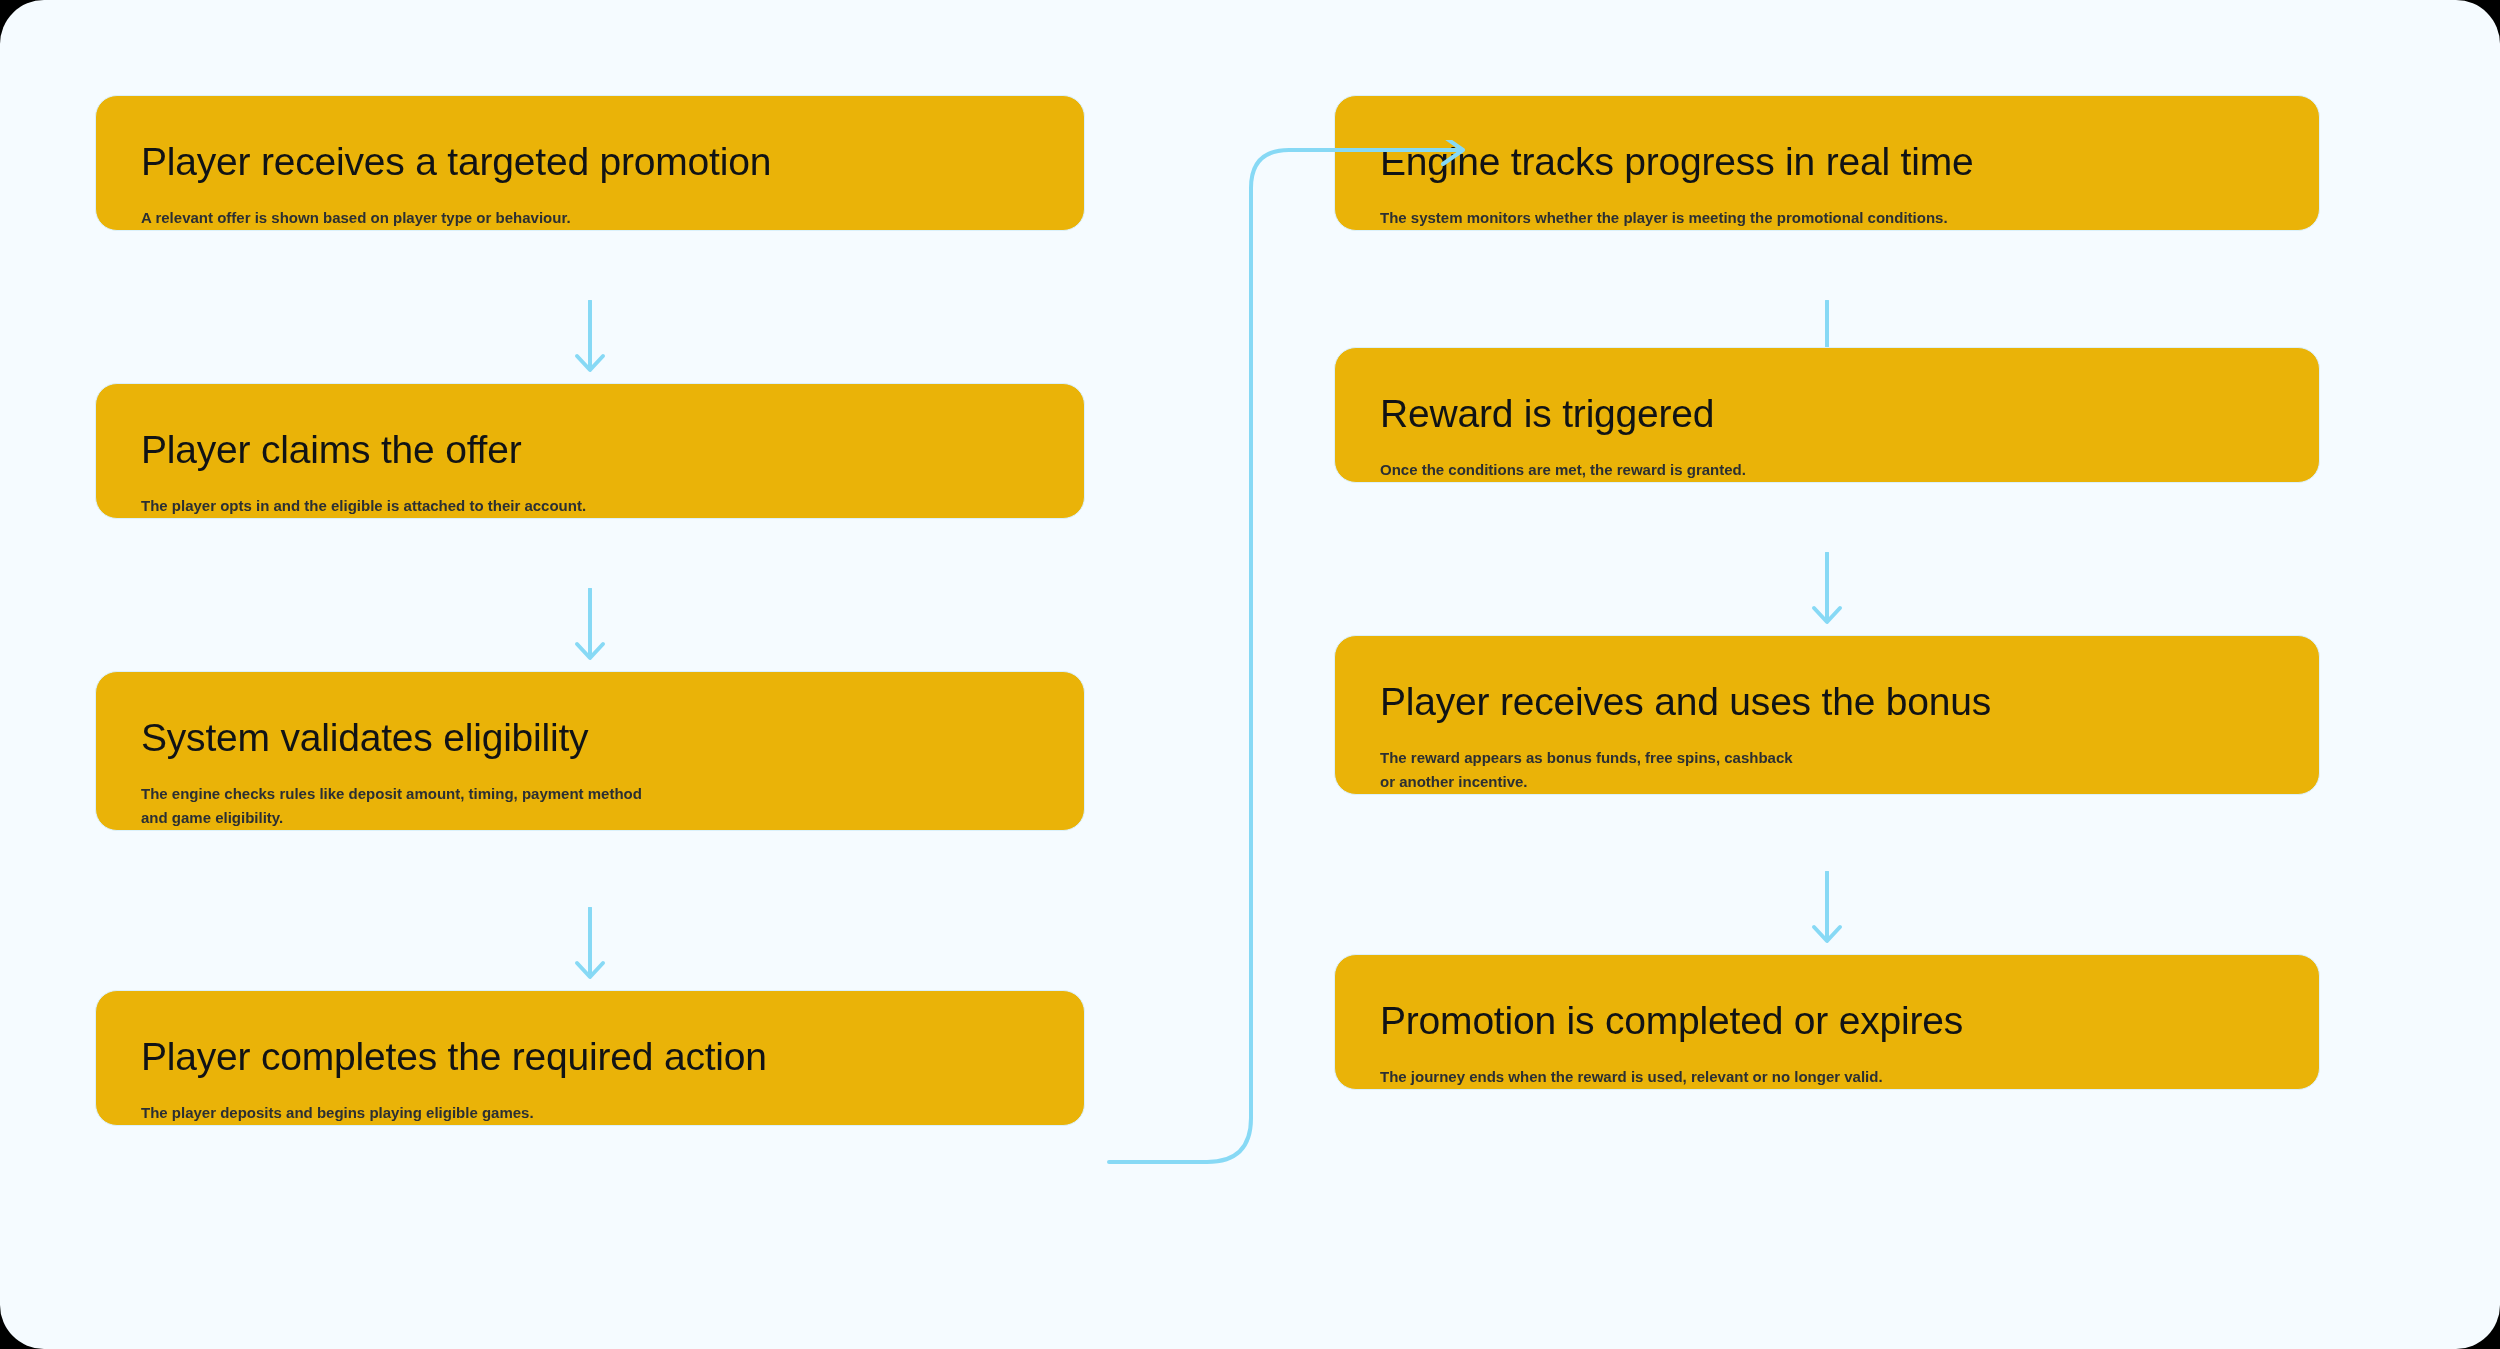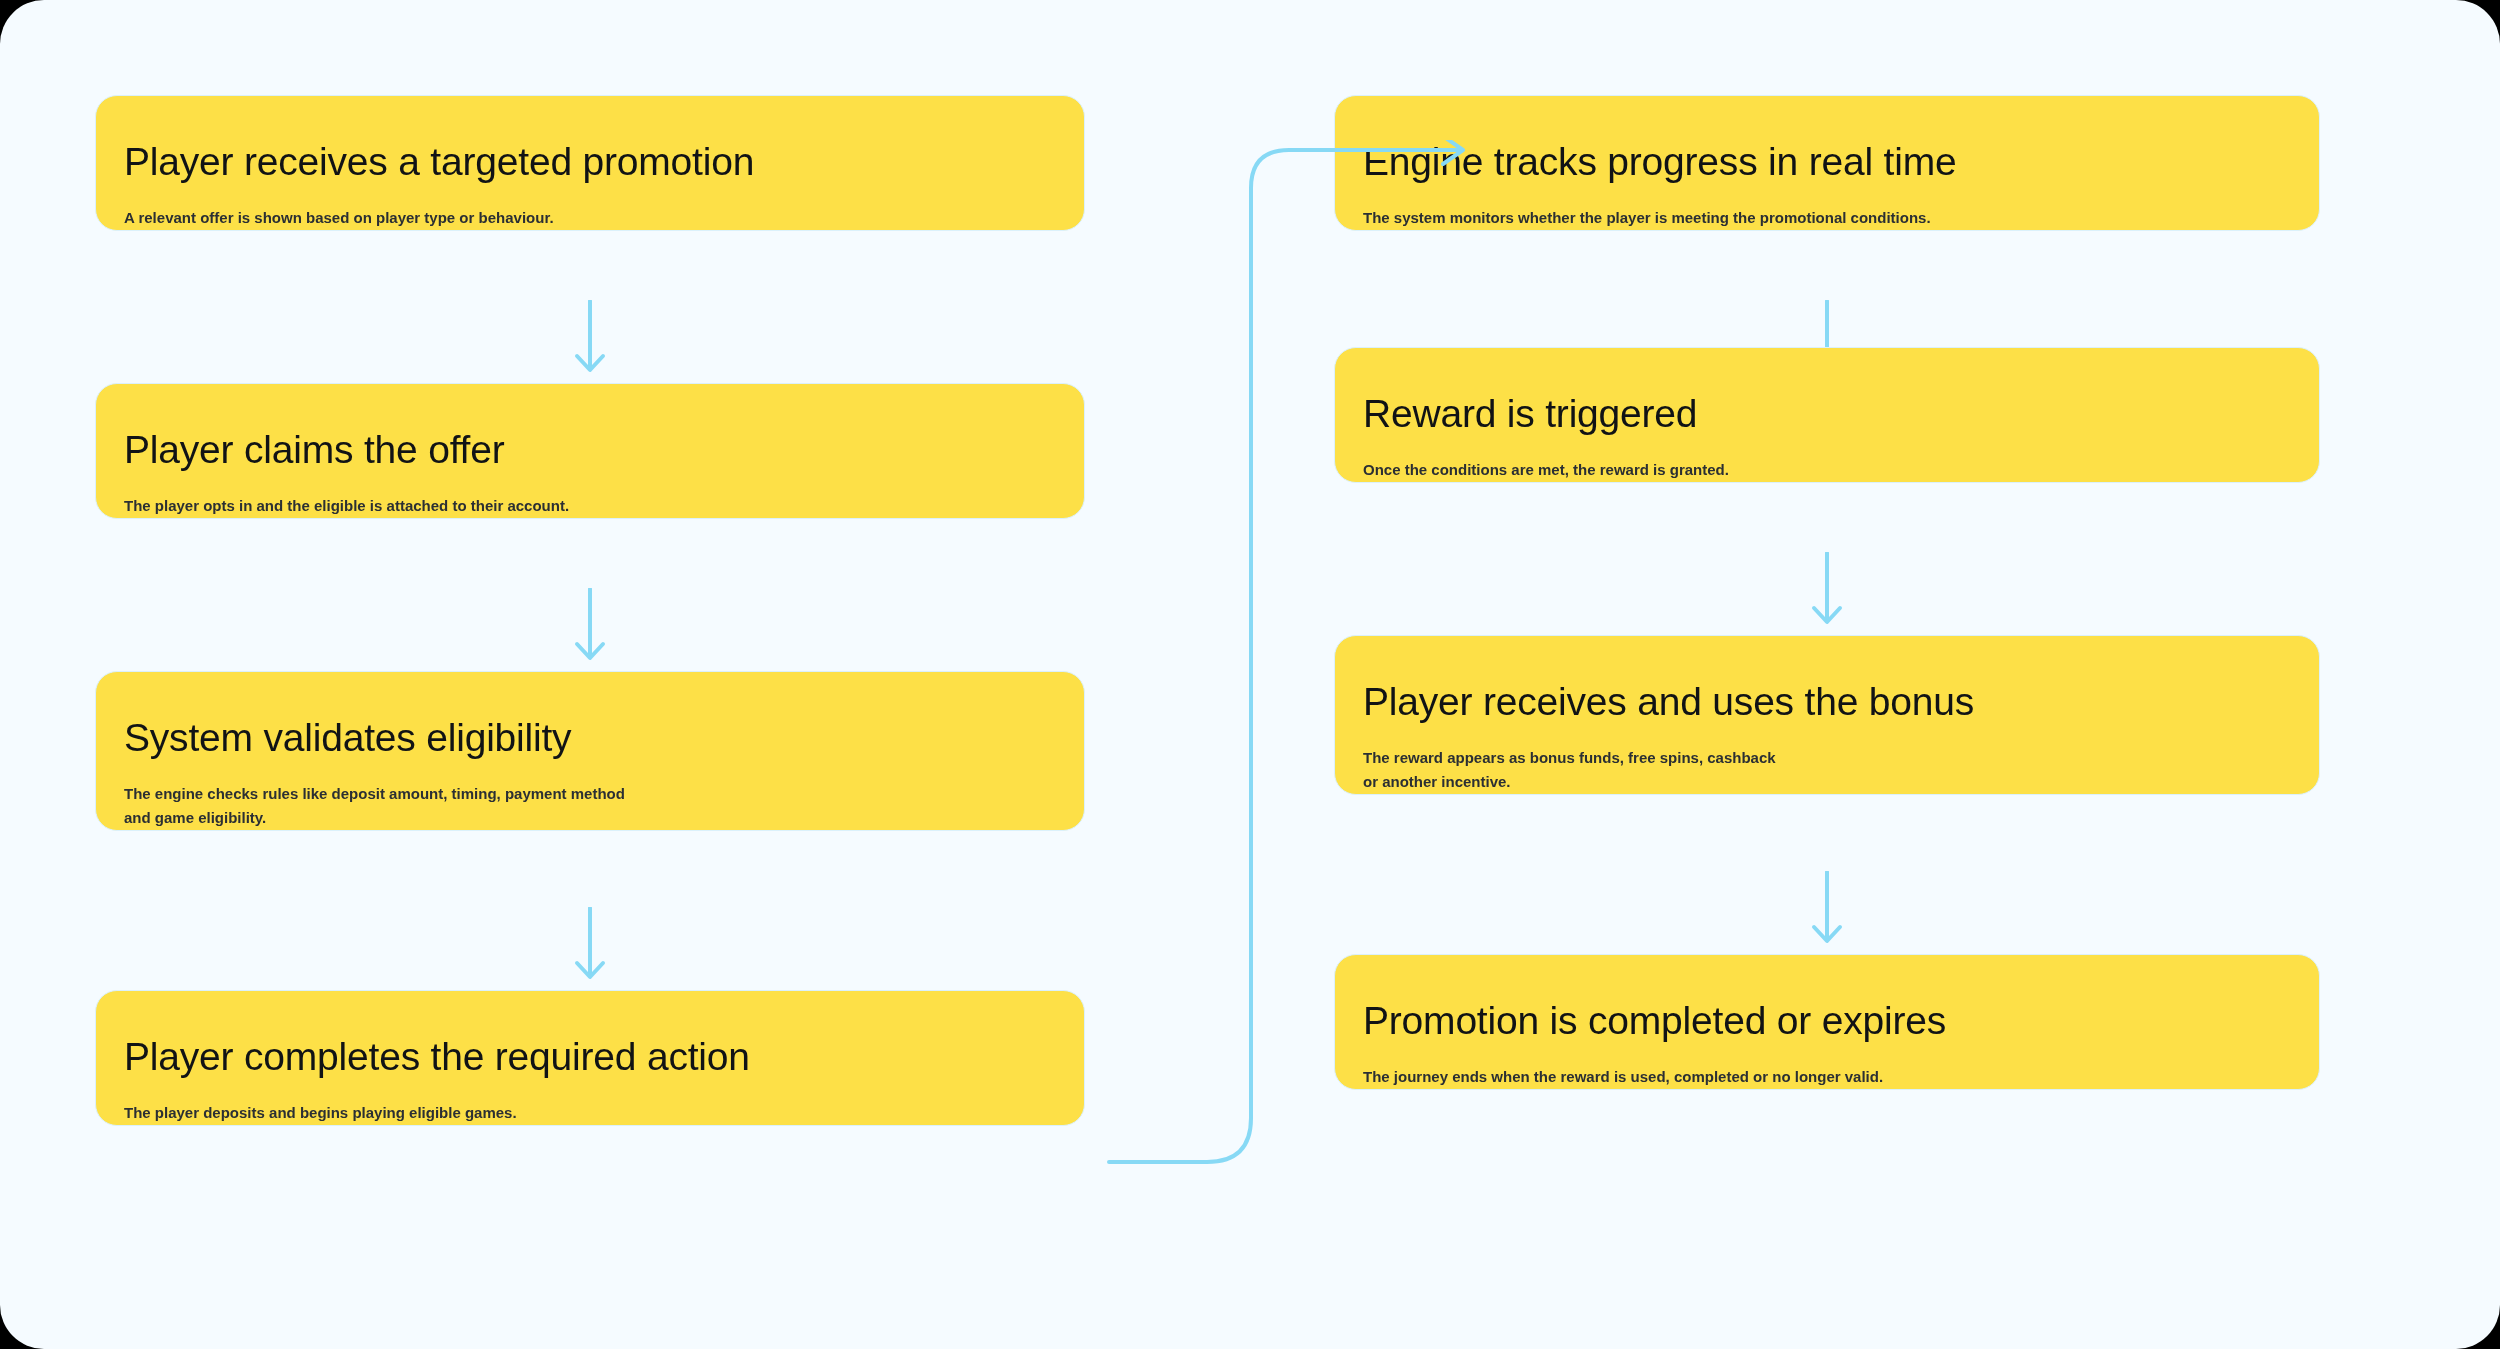--- a/index.html
+++ b/index.html
@@ -43,24 +43,24 @@
     height: 200px;
   }
   .row-tall { height: 231px; }
 
   .card {
     position: absolute;
     left: 0;
     top: 0;
     width: 100%;
     box-sizing: border-box;
-    background: #fde047;
+    background: #eab308;
     border: 1.5px solid #dbf1fb;
     border-radius: 22px;
-    padding: 44px 45px 0 28px;
+    padding: 44px 45px 0 45px;
   }
   .card-h {
     margin: 0;
     font-size: 39px;
     font-weight: 400;
     line-height: 1.12;
     color: #111315;
     letter-spacing: -0.2px;
     white-space: nowrap;
   }
@@ -205,21 +205,21 @@
             <path d="M20 1 L20 66" stroke="#87d9f5" stroke-width="4" stroke-linecap="round"></path>
             <path d="M7 56 L20 70 L33 56" stroke="#87d9f5" stroke-width="4" stroke-linecap="round" stroke-linejoin="round" fill="none"></path>
           </svg>
         </div>
       </div>
 
       <div class="row" style="margin-top:88px;">
         <div class="card">
           <h2 class="card-h">Promotion is completed or expires</h2>
           <p class="card-desc">
-            <span>The journey ends when the reward is used, completed or no longer valid.</span>
+            <span>The journey ends when the reward is used, relevant or no longer valid.</span>
           </p>
         </div>
       </div>
 
     </div>
 
   </div>
 
   <div class="s-connector">
     <svg width="420" height="1030" viewBox="0 0 420 1030" fill="none">

